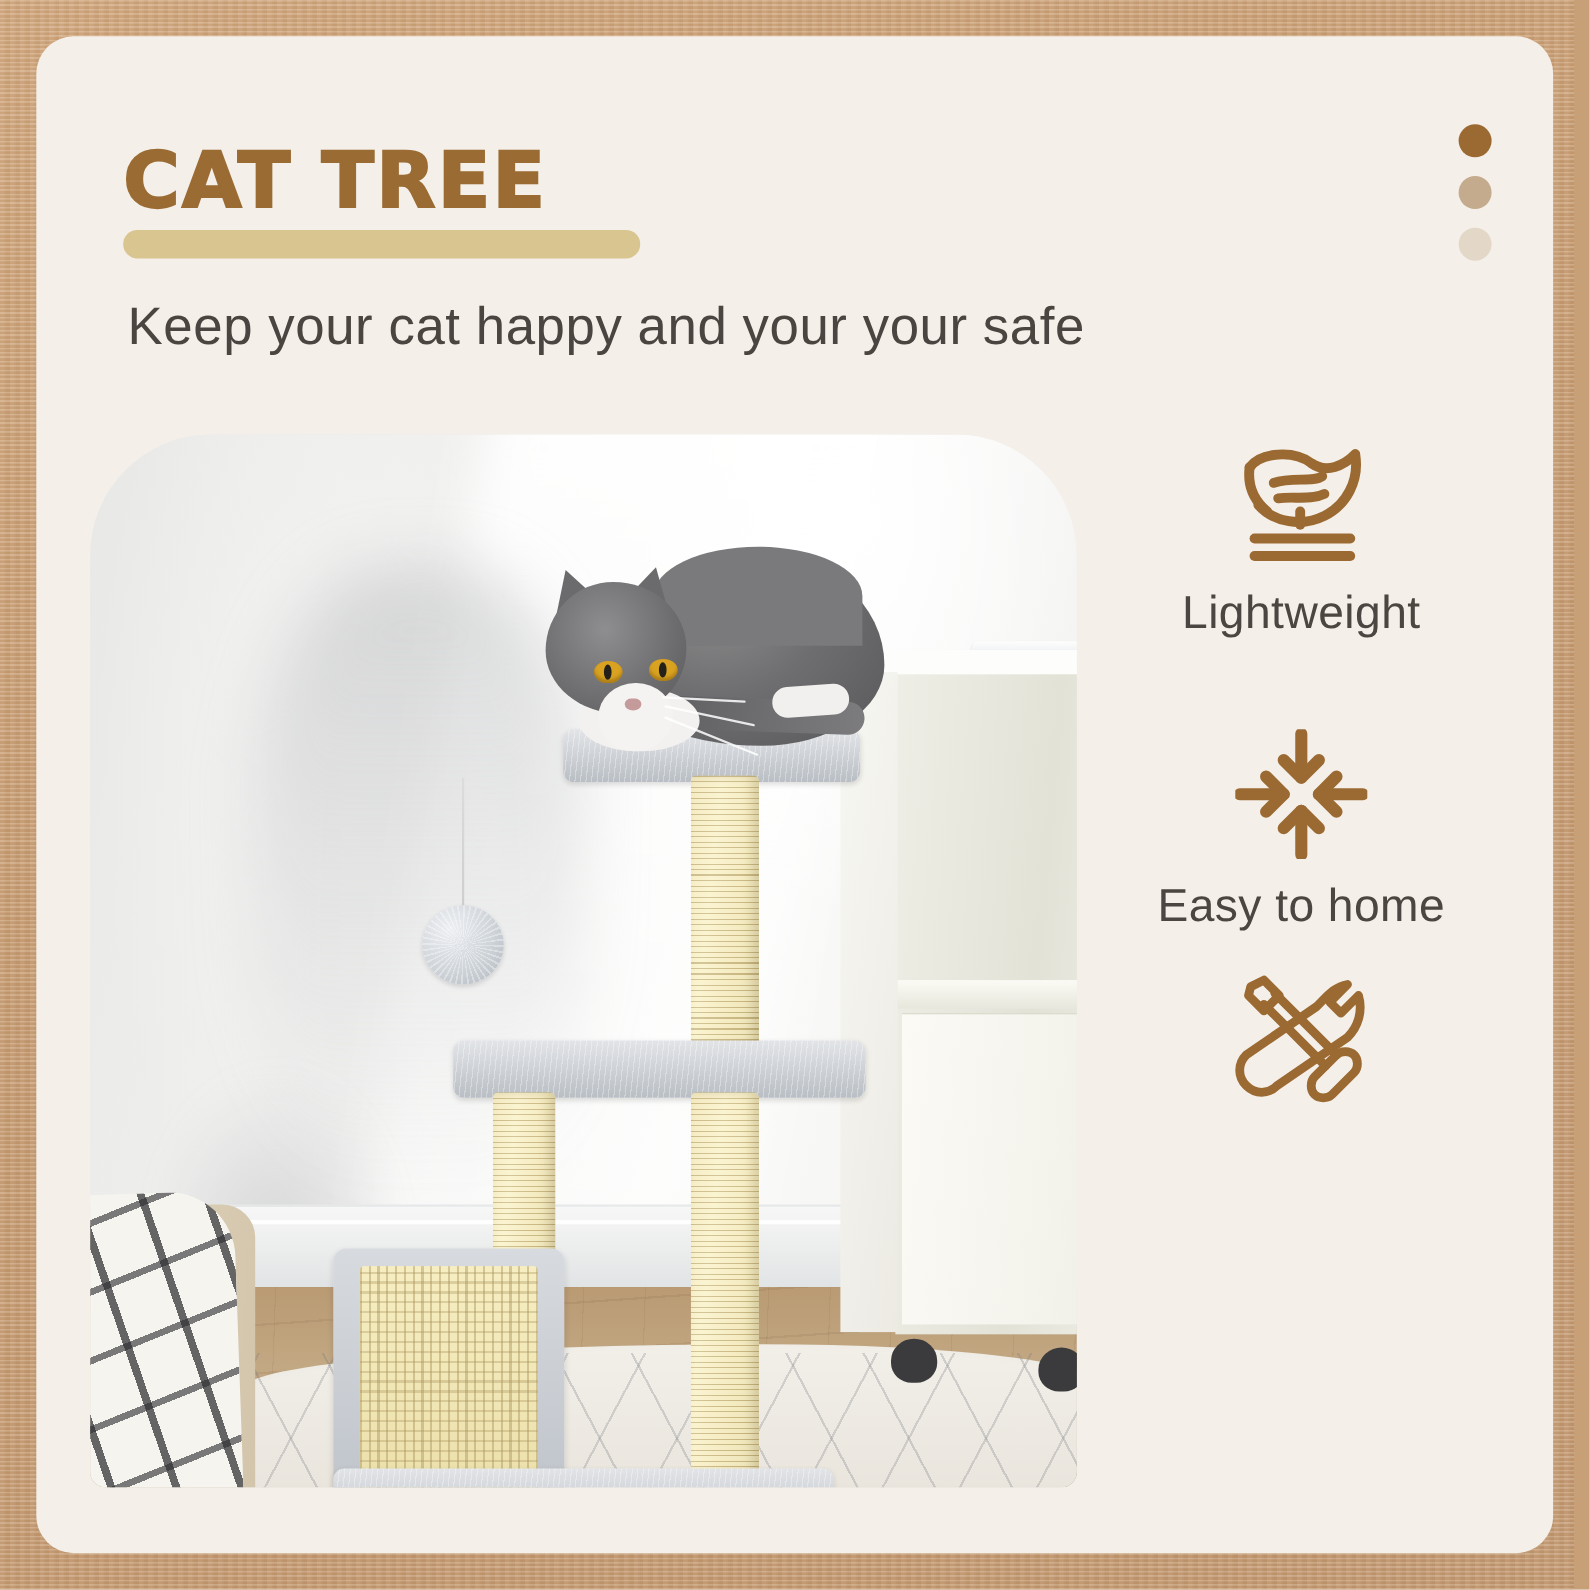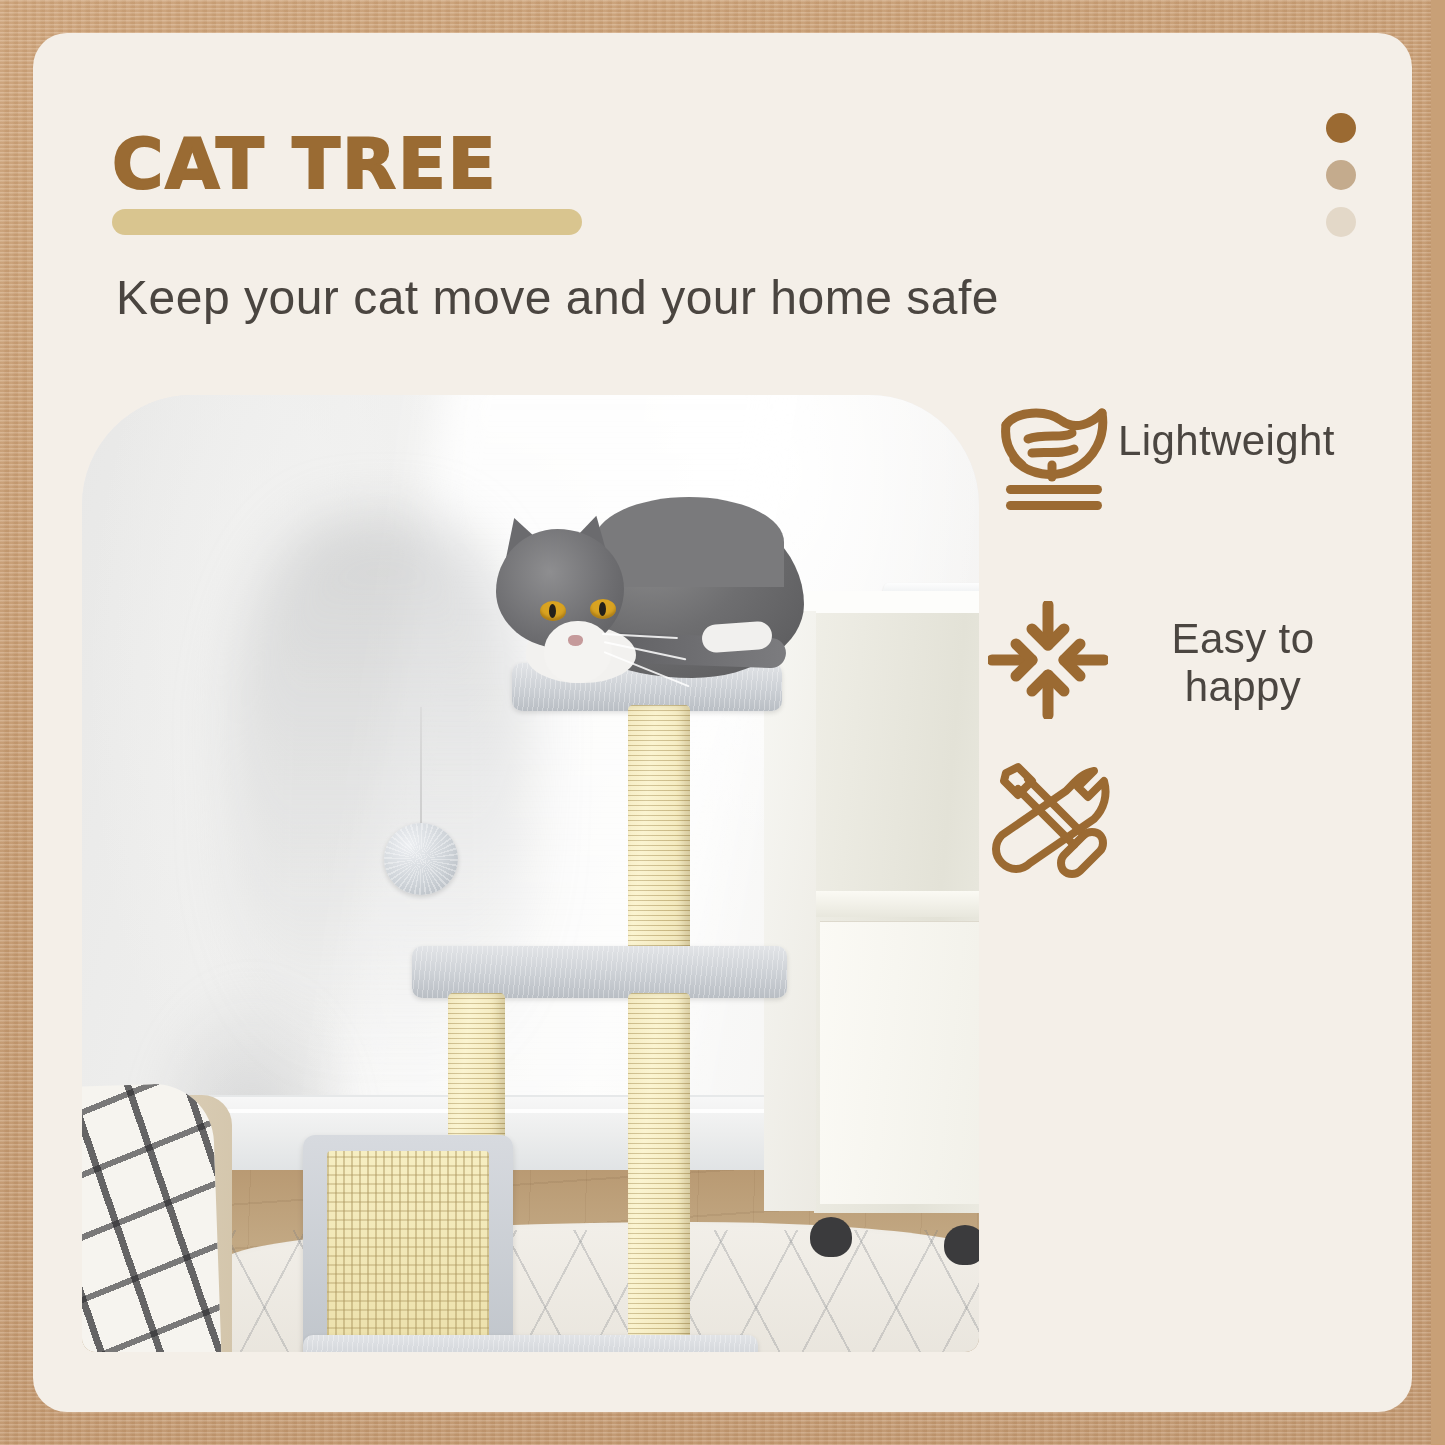--- a/index.html
+++ b/index.html
@@ -241,21 +241,21 @@
   .nose{position:absolute;left:72px;top:106px;width:15px;height:11px;background:#c59a9b;border-radius:50% 50% 60% 60%;}
   .tail{position:absolute;left:112px;top:140px;width:200px;height:30px;background:linear-gradient(90deg,#5d5d60,#7c7c7f);border-radius:16px;transform:rotate(2deg);}
   .whitepaw{position:absolute;left:228px;top:128px;width:70px;height:28px;background:#f1f0ee;border-radius:16px;transform:rotate(-4deg);}
   .whisker{position:absolute;height:2px;background:rgba(255,255,255,.85);transform-origin:left center;border-radius:2px;}
 
   
   #features{
     position:absolute;left:955px;top:370px;width:390px;
     display:flex;flex-direction:column;align-items:center;
   }
-  .feature{display:flex;flex-direction:row;width:100%;}
+  .feature{display:flex;flex-direction:column;align-items:center;width:100%;}
   .feat-icon{display:block;}
   .feat-label{
     font-family:"Liberation Sans", sans-serif;
     font-weight:300;
     font-size:42px;
     color:#4b4641;
     text-align:center;
     line-height:1.14;
     letter-spacing:.4px;
     margin-top:14px;
@@ -267,21 +267,21 @@
 </head>
 <body>
 
 <div id="poster">
   <div id="card">
 
     <div id="title-wrap">
       <div id="title-underline"></div>
       <div id="title">CAT TREE</div>
     </div>
-    <div id="subtitle">Keep your cat move and your home safe</div>
+    <div id="subtitle">Keep your cat happy and your your safe</div>
 
     <div id="dots">
       <div class="dot d1"></div>
       <div class="dot d2"></div>
       <div class="dot d3"></div>
     </div>
 
     <div id="photo">
       <div class="wall"></div>
       <div class="sunpatch"></div>
@@ -370,21 +370,21 @@
             <path d="M60 4 L60 44"></path>
               <path d="M44 28 L60 44 L76 28"></path>
             <path d="M60 114 L60 74"></path>
               <path d="M44 90 L60 74 L76 90"></path>
             <path d="M4 59 L44 59"></path>
               <path d="M28 43 L44 59 L28 75"></path>
             <path d="M116 59 L76 59"></path>
               <path d="M92 43 L76 59 L92 75"></path>
           </svg>
         </span>
-        <span class="feat-label">Easy to happy</span>
+        <span class="feat-label">Easy to home</span>
       </div>
 
       <div class="sp3"></div>
 
       <div class="feature">
         <span class="feat-icon">
           <svg width="128" height="122" viewBox="0 0 128 122" fill="none" stroke="#9b6a32" stroke-width="8" stroke-linecap="round" stroke-linejoin="round">
 
             <path d="M106 12 L90 28 L100 38 L116 22
                      C120 36, 116 50, 106 60 L42 104

